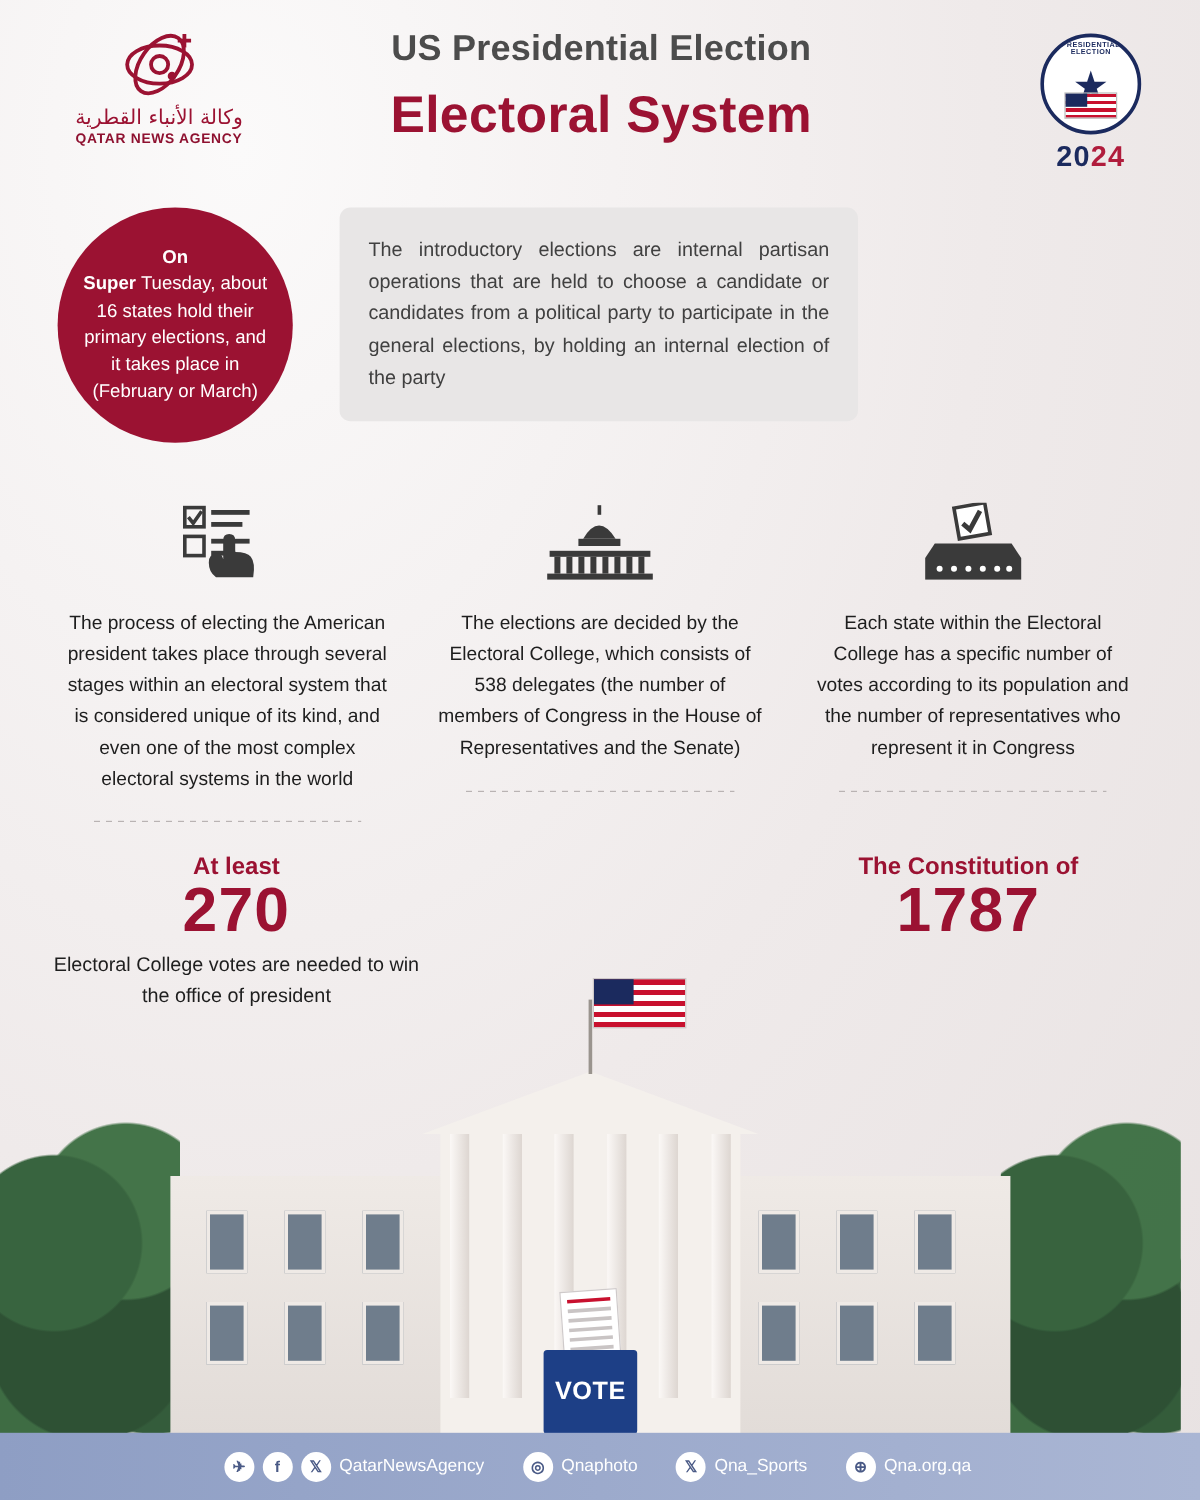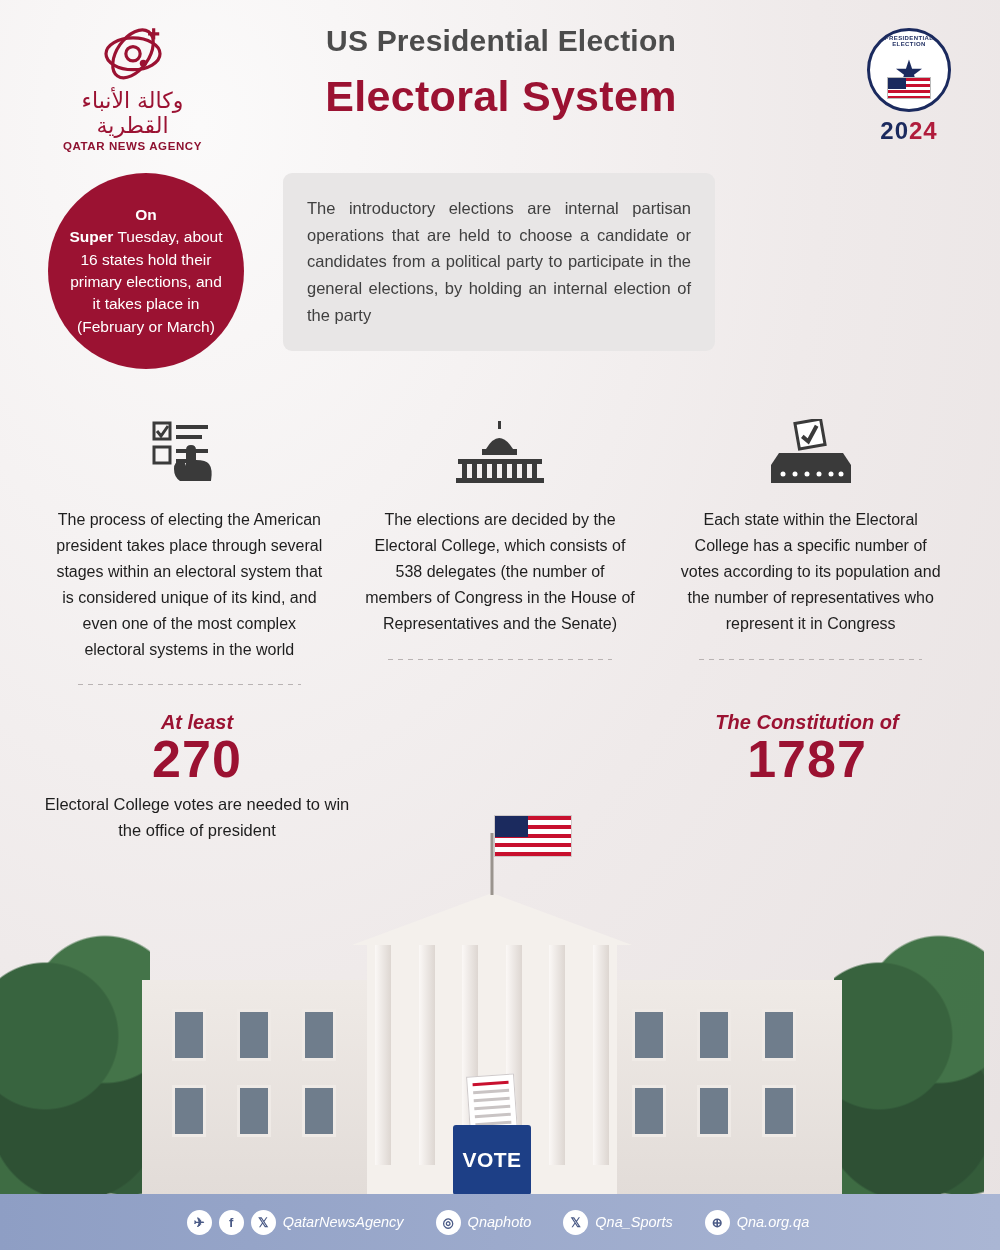--- a/index.html
+++ b/index.html
@@ -16,21 +16,21 @@
       radial-gradient(ellipse at 20% 10%, #fbfafa 0%, #efeaea 55%, #e8e2e2 100%);
   }
   
   .header { position: relative; height: 165px; }
   .qna-logo {
     position: absolute; left: 45px; top: 22px;
     width: 175px; text-align: center;
   }
   .qna-mark { width: 80px; height: 62px; margin: 0 auto; display: block; }
   .qna-ar {
-    color: #9b1232; font-size: 22px; margin-top: 4px;
+    color: #9b1232; font-size: 17px; margin-top: 4px;
     font-family: "DejaVu Sans", sans-serif; direction: rtl;
   }
   .qna-en {
     color: #8e1130; font-size: 11.5px; letter-spacing: .6px;
     font-weight: bold; margin-top: 2px;
   }
   .title-wrap { position: absolute; left: 2px; right: 0; top: 24px; text-align: center; }
   .title-sub {
     font-size: 30px; font-weight: bold; color: #4c4c4c; letter-spacing: .2px;
   }
@@ -95,21 +95,21 @@
   .col .rule {
     margin: 22px auto 0; width: 78%; height: 1px;
     background: repeating-linear-gradient(to right,#b9b3b3 0 5px,transparent 5px 10px);
   }
 
   
   .row3 { position: relative; height: 200px; margin-top: 20px; }
   .stat { position: absolute; width: 330px; text-align: center; }
   .stat.left { left: 32px; top: 6px; }
   .stat.right { right: 28px; top: 6px; }
-  .stat .label { color: #9b1232; font-size: 20px; font-weight: bold; font-style: italic; }
+  .stat .label { color: #9b1232; font-size: 20px; font-weight: bold; }
   .stat .big {
     color: #9b1232; font-size: 52px; font-weight: bold; line-height: 1.05;
     margin-top: -2px; letter-spacing: 1px;
   }
   .stat .desc { font-size: 16.5px; line-height: 1.6; color: #1e1e1e; margin-top: 4px; }
 
   
   .scene { position: absolute; left: 0; right: 16px; bottom: 55px; height: 330px; padding-left: 27px; }
   .trees-l, .trees-r {
     position: absolute; bottom: 0; height: 265px; width: 150px;
@@ -184,21 +184,21 @@
     background: linear-gradient(to right,#8e9ec4,#aab6d4);
     display: flex; align-items: center; justify-content: center; gap: 7px;
     color: #fff; font-size: 14.5px;
   }
   .sico {
     width: 25px; height: 25px; border-radius: 50%; background: #fff;
     color: #4a5a86; display: inline-flex; align-items: center; justify-content: center;
     font-size: 13px; font-weight: bold;
   }
   .fgap { width: 14px; display: inline-block; }
-  .footer span.txt { margin-right: 4px; font-style: italic; }
+  .footer span.txt { margin-right: 4px; }
 </style>
 </head>
 <body>
 
 <div class="page">
 
   <div class="header">
     <div class="qna-logo">
       <svg class="qna-mark" viewBox="0 0 100 78">
         <ellipse cx="50" cy="40" rx="34" ry="20" fill="none" stroke="#9b1232" stroke-width="4"></ellipse>

